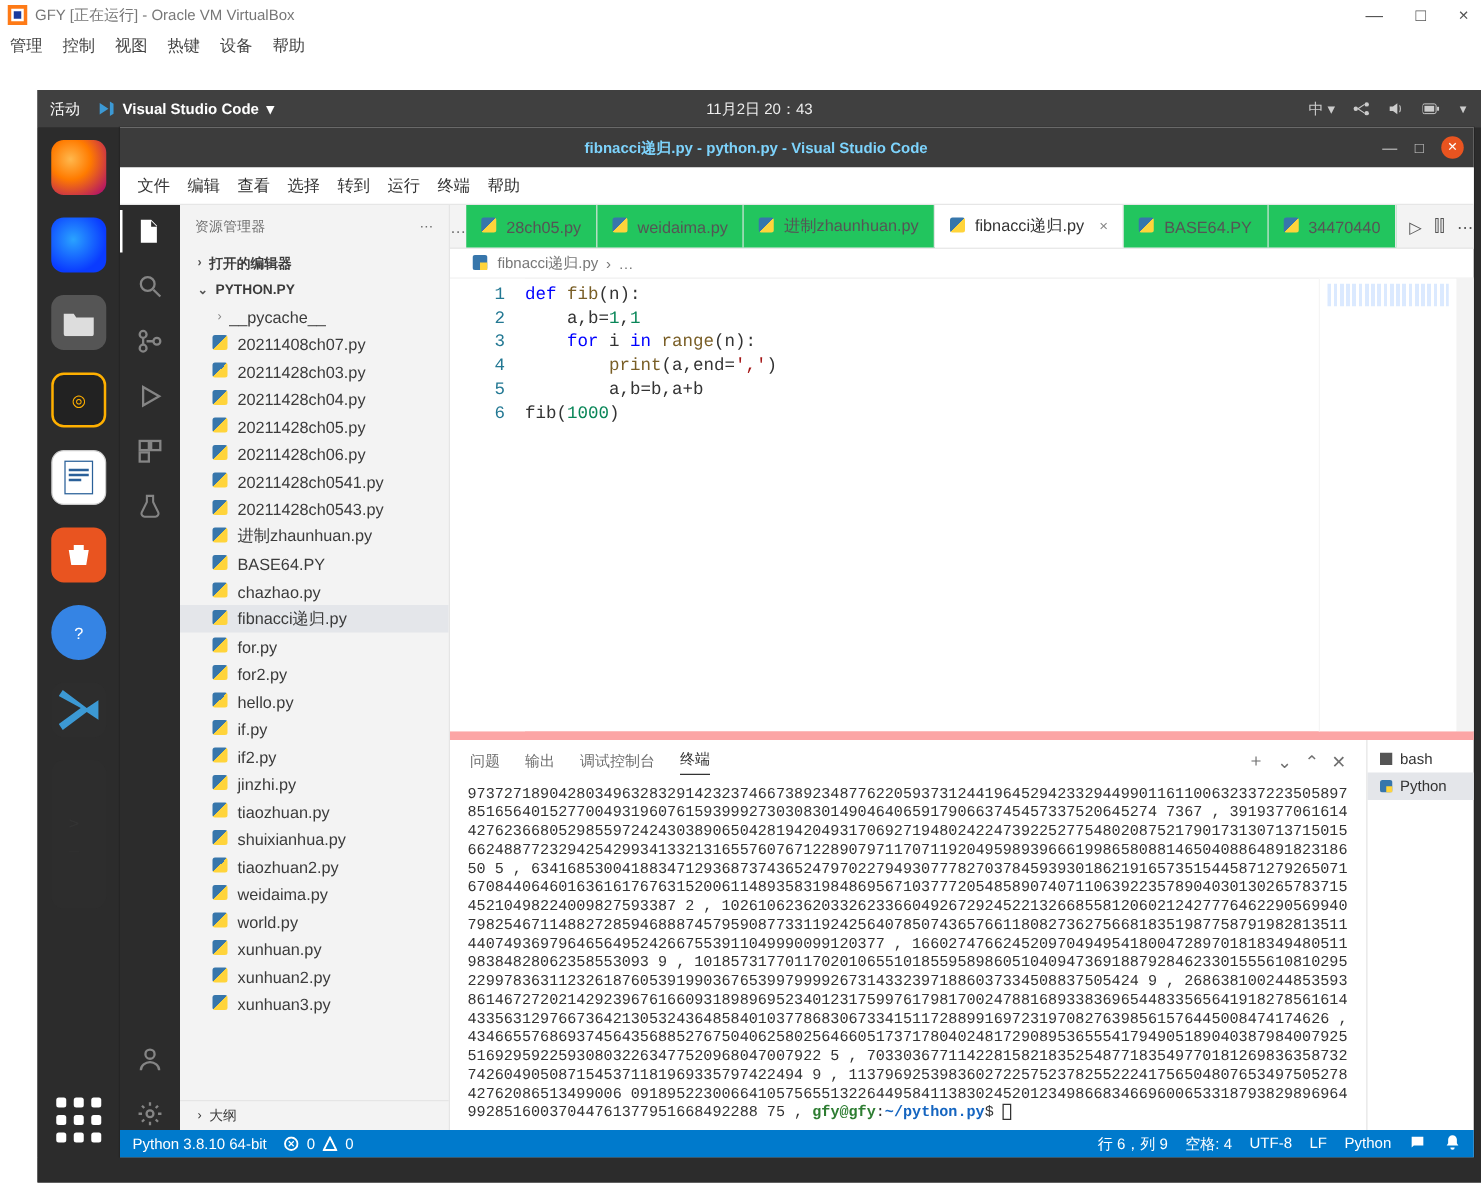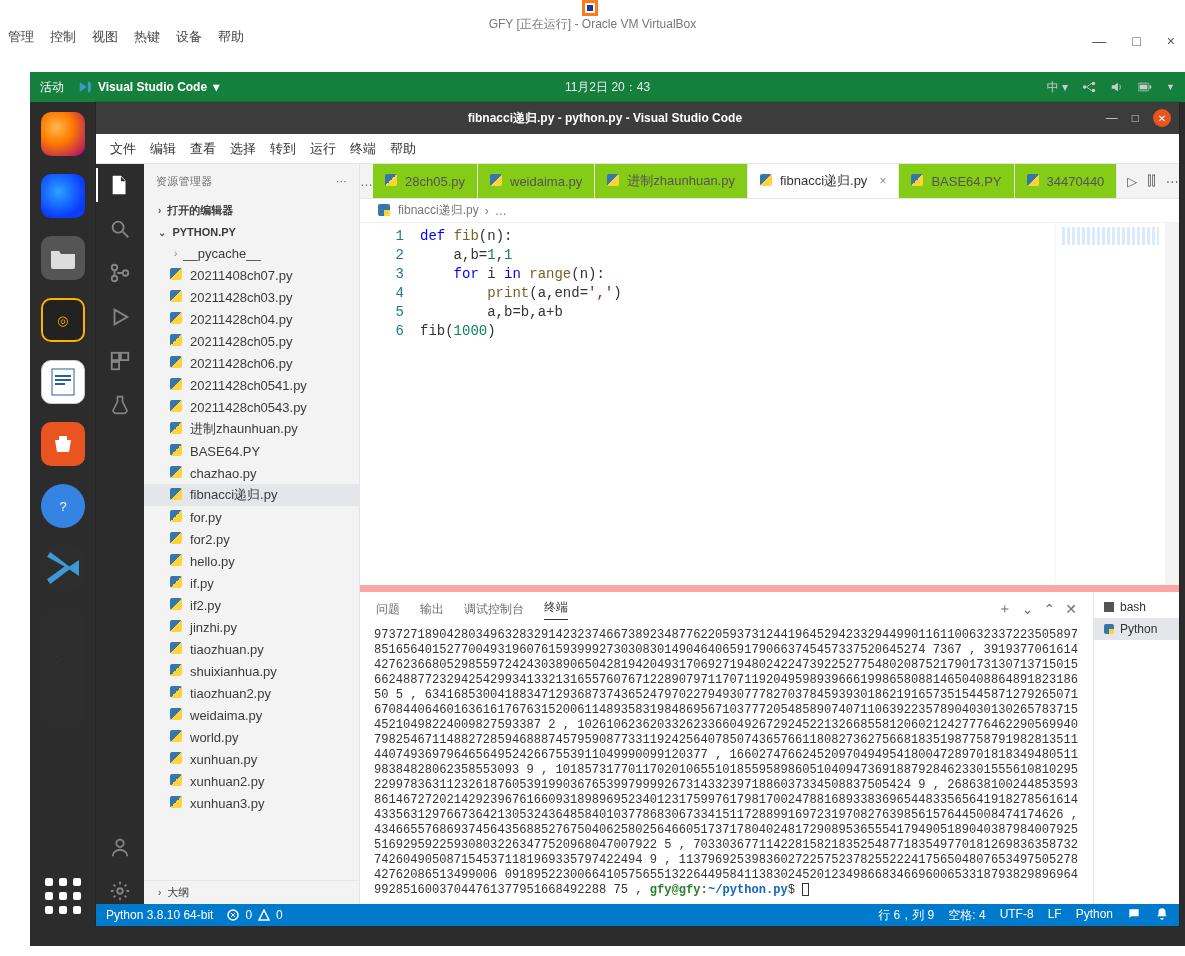--- a/index.html
+++ b/index.html
@@ -9,42 +9,42 @@
     background: #fff;
     color: #333;
     width: 1185px;
     height: 956px;
     overflow: hidden;
     position: relative;
   }
   
   .host-titlebar {
     height: 24px; display:flex; align-items:center; padding: 0 6px;
-    color:#444; background:#fff;flex-direction:column;
+    color:#444; background:#fff;
   }
   .host-titlebar .host-icon { width:16px; height:16px; margin-right:6px; display:inline-flex; }
   .host-titlebar .host-title { font-size:12px; color:#777; }
   .host-controls { margin-left:auto; display:flex; gap:26px; color:#555; font-size:14px; padding-right:4px;}
   .host-controls span { cursor:default; }
   
   .vbox-menubar {
     height: 26px; display:flex; align-items:center; gap:16px; padding: 0 8px;
     color:#444; font-size:13px; background:#fff; border-bottom: 1px solid #fff;
   }
   .vbox-menubar span { cursor:default; }
 
   
   .guest {
     position:absolute; left:30px; top:72px; right:0; bottom:10px;
     background:#2c2c2c; 
   }
 
   
   .ubuntu-topbar {
-    height: 30px; background:#15803d; color:#ddd; display:flex; align-items:center;
+    height: 30px; background:#404040; color:#ddd; display:flex; align-items:center;
     padding: 0 10px; gap: 14px; font-size:12px;
   }
   .ubuntu-topbar .activities { color:#fff; }
   .ubuntu-topbar .app-indicator { display:flex; align-items:center; gap:6px; color:#fff; font-weight:600;}
   .ubuntu-topbar .datetime { position:absolute; left:50%; transform:translateX(-50%); color:#eee; }
   .ubuntu-topbar .tray { margin-left:auto; display:flex; align-items:center; gap:14px; color:#ccc; }
   .tray svg, .tray .g { width:14px; height:14px; }
 
   
   .ubuntu-dock {
@@ -77,21 +77,21 @@
   
   .vscode-window {
     position:absolute; top:30px; left:66px; right:6px; bottom:20px;
     background:#fff; display:flex; flex-direction:column;
     box-shadow: 0 0 0 1px rgba(0,0,0,.15);
   }
   .vsc-titlebar {
     height:32px; background:#3c3c3c; color:#ccc; display:flex; align-items:center;
     padding: 0 8px; font-size:12px;
   }
-  .vsc-titlebar .title { flex:1; text-align:center; color:#ffffff; font-weight:600;}
+  .vsc-titlebar .title { flex:1; text-align:center; color:#7dd3fc; font-weight:600;}
   .vsc-winctl { display:flex; gap:14px; align-items:center;}
   .vsc-winctl .min { color:#ccc;}
   .vsc-winctl .close { background:#e95420; width:18px; height:18px; border-radius:50%; position:relative;}
   .vsc-winctl .close::after { content:"✕"; color:#fff; font-size:10px; position:absolute; inset:0; display:flex; align-items:center; justify-content:center;}
   .vsc-menubar {
     height:30px; background:#fff; border-bottom:1px solid #e6e6e6; display:flex; align-items:center;
     gap:14px; padding: 0 14px; color:#333; font-size:13px;
   }
   .vsc-menubar span { cursor:default; }
 
@@ -120,21 +120,21 @@
   .tree .file .fi { width:14px; height:14px; display:inline-block; }
   .tree .file.active { background:#e4e6ea; }
   .tree .file.py .fi::before { content:""; display:block; width:12px; height:12px; border-radius:2px; background:linear-gradient(135deg,#3776ab 50%, #ffd43b 50%); }
   .outline { border-top:1px solid #e5e5e5; padding:4px 8px 4px 14px; font-size:11px; color:#3b3b3b; display:flex; align-items:center; gap:6px;}
 
   .main { flex:1; display:flex; flex-direction:column; min-width:0;}
   .tabs { height:35px; background:#f3f3f3; display:flex; align-items:stretch; border-bottom:1px solid #e5e5e5; }
   .tabs .scroll-left { width:30px; display:flex; align-items:center; justify-content:center; color:#6f6f6f; }
   .tabs .tab {
     display:flex; align-items:center; gap:6px; padding: 0 12px; color:#555; font-size:13px;
-    border-right:1px solid #e5e5e5; background:#84cc16; cursor:default; white-space:nowrap;
+    border-right:1px solid #e5e5e5; background:#22c55e; cursor:default; white-space:nowrap;
   }
   .tabs .tab .ico { width:14px; height:14px; display:inline-block;}
   .tabs .tab .ico::before { content:""; display:block; width:12px; height:12px; border-radius:2px; background:linear-gradient(135deg,#3776ab 50%, #ffd43b 50%); }
   .tabs .tab.active { background:#fff; color:#333;}
   .tabs .tab .close { margin-left:6px; font-size:12px; color:#888;}
   .tabs .actions { margin-left:auto; display:flex; align-items:center; gap:10px; padding:0 10px; color:#555;}
   .breadcrumb { height:24px; display:flex; align-items:center; gap:6px; padding:0 18px; color:#777; font-size:12px; border-bottom:1px solid #f0f0f0;}
   .editor-wrap { position:relative; flex: 0 0 auto; height: 362px; display:flex; }
   .gutter { width:60px; text-align:right; color:#237893; padding: 4px 16px 0 0; font-family: "Consolas","Courier New",monospace; font-size:14px; line-height:19px; background:#fff;}
   .code { flex:1; padding-top:4px; font-family: "Consolas","Courier New",monospace; font-size:14px; line-height:19px; white-space:pre; color:#333;}

